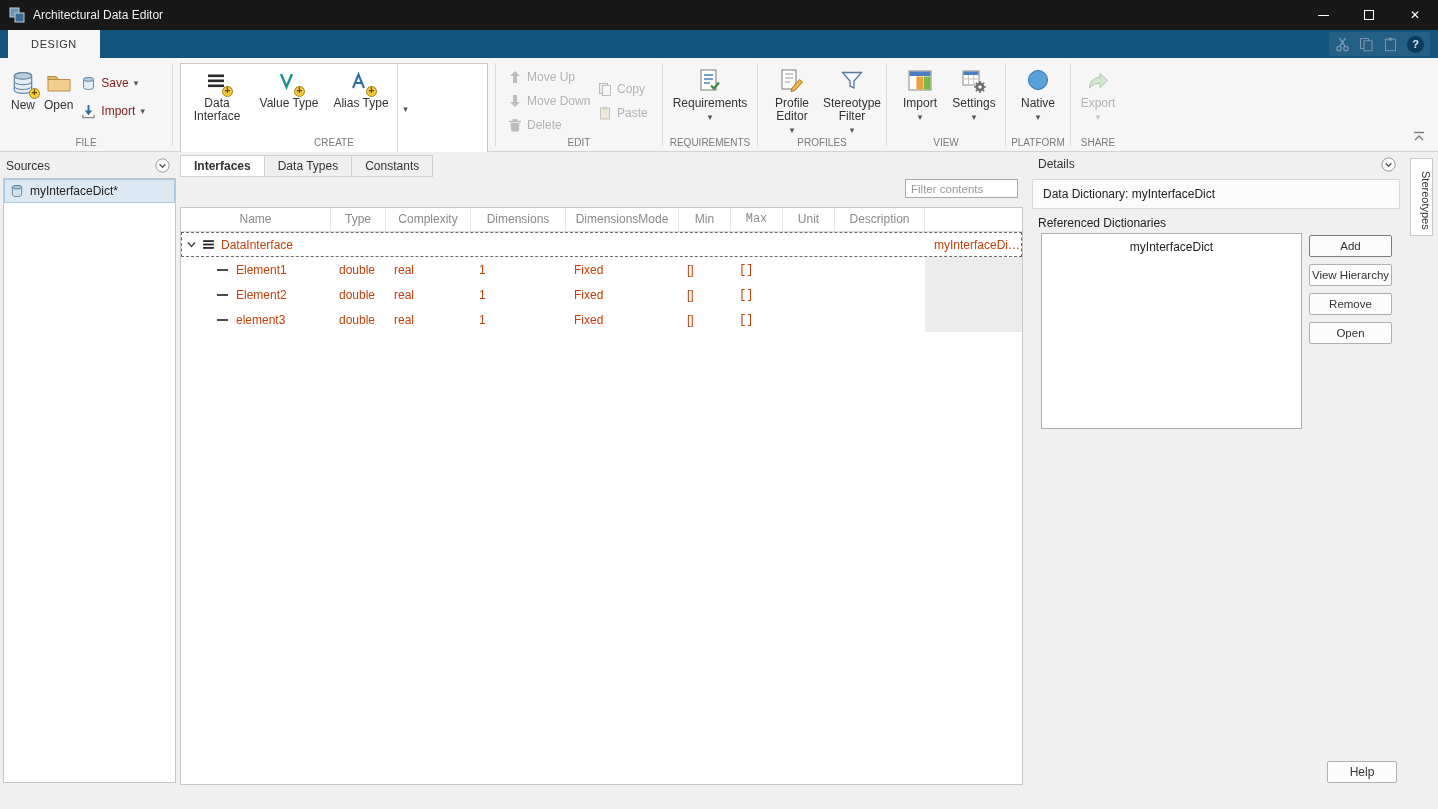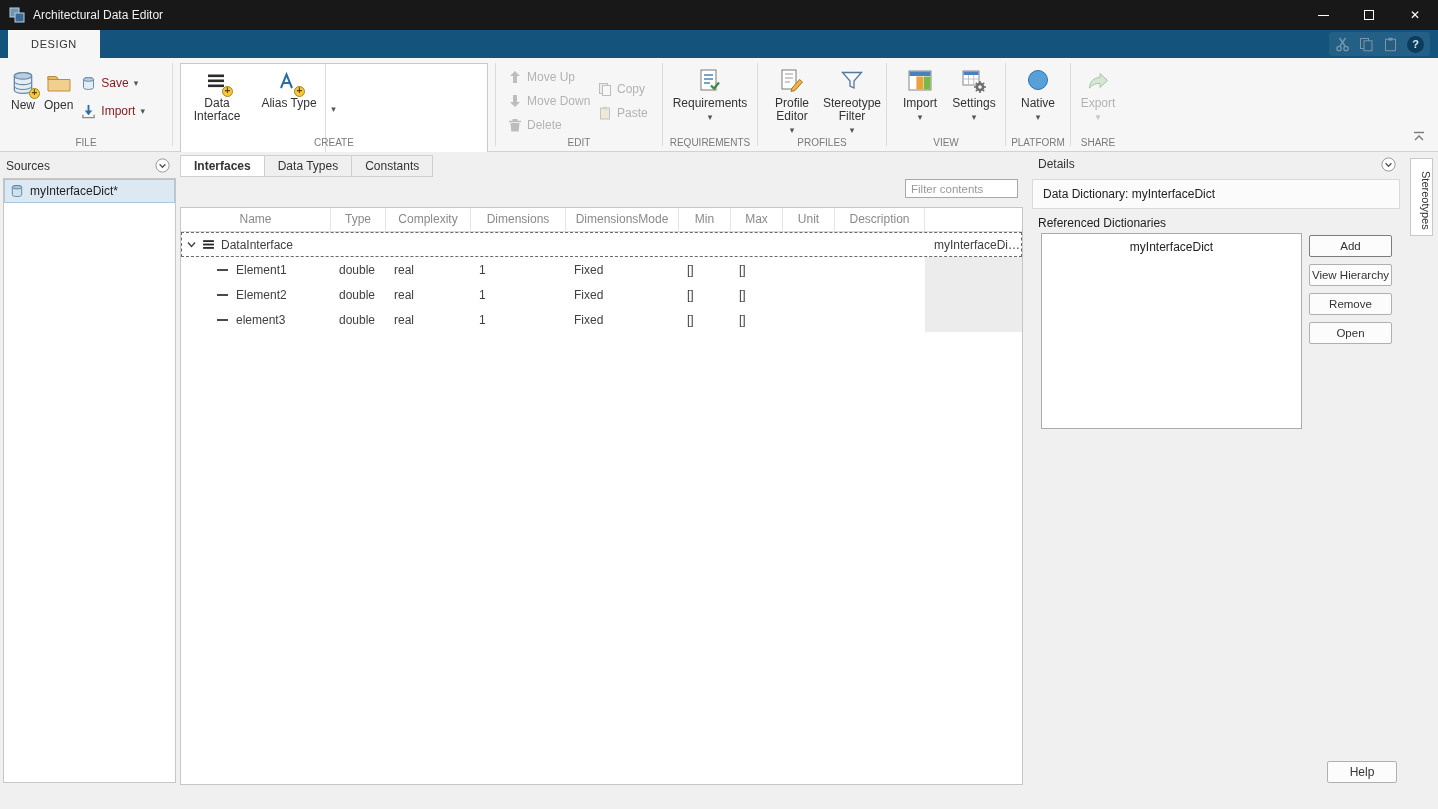--- a/index.html
+++ b/index.html
@@ -84,22 +84,22 @@
   .filter-wrap { position:absolute; left:905px; top:27px; }
   .filter-wrap input { width:113px; height:19px; border:1px solid #a9a9a9; font-family:inherit; font-size:11.5px; padding:0 5px; color:#333; outline:none; }
   .filter-wrap input::placeholder { color:#999; }
 
   
   .tablebox { position:absolute; left:180px; top:55px; width:843px; height:578px; background:#fff; border:1px solid #c6c6c6; overflow:hidden; }
   .thead { display:flex; height:24px; border-bottom:1px solid #dadada; }
   .th { font-size:12px; color:#8a8a8a; text-align:center; line-height:23px; border-right:1px solid #e6e6e6; white-space:nowrap; overflow:hidden; }
   .th:last-child { border-right:none;margin-top:29px; }
   .c0{width:150px;} .c1{width:55px;} .c2{width:85px;} .c3{width:95px;} .c4{width:113px;}
-  .c5{width:52px;} .c6{width:52px;} .c7{width:52px;} .c8{width:90px;} .c9{flex:1;}
-  .tr { display:flex; height:25px; font-size:12px; color:#404040; }
+  .c5{width:52px;} .c6{width:52px;font-family:Liberation Mono, monospace;} .c7{width:52px;} .c8{width:90px;} .c9{flex:1;}
+  .tr { display:flex; height:25px; font-size:12px; color:#c2410c; }
   .tr.selected { border:1px dashed #6a6a6a; }
   .td { height:100%; display:flex; align-items:center; padding-left:8px; white-space:nowrap; overflow:hidden; }
   .td.gray { background:#ececec; }
   .name-root { padding-left:5px; gap:6px; }
   .name-child { padding-left:36px; gap:8px; }
   .dash-glyph { width:11px; height:2px; background:#4a4a4a; flex:none; }
   .exp-chev { flex:none; display:flex; }
   .ham-12 { flex:none; }
   .ds-text { overflow:hidden; text-overflow:ellipsis; }
 
@@ -221,20 +221,29 @@
                 <rect x="3" y="14.5" width="16" height="2.6"></rect>
               </g>
             </svg>
           <span class="plus-badge"></span>
         </span>
         <span>Data Interface</span>
       </div>
       <div class="create-item">
         <span class="bicon">
           <svg width="24" height="24" viewBox="0 0 24 24">
+              <path d="M4 4l5.5 13L15 4" fill="none" stroke="#1d8f8f" stroke-width="2.4"></path>
+            </svg>
+          <span class="plus-badge"></span>
+        </span>
+        <span>Value Type</span>
+      </div>
+      <div class="create-item">
+        <span class="bicon">
+          <svg width="24" height="24" viewBox="0 0 24 24">
               <path d="M4 18L9.5 4.5 15 18M6.5 13h6.5" stroke="#2d6da3" stroke-width="2" fill="none"></path>
             </svg>
           <span class="plus-badge"></span>
         </span>
         <span>Alias Type</span>
       </div>
       <div class="create-drop">
           <span class="chev"></span>
         </div>
     </div>

